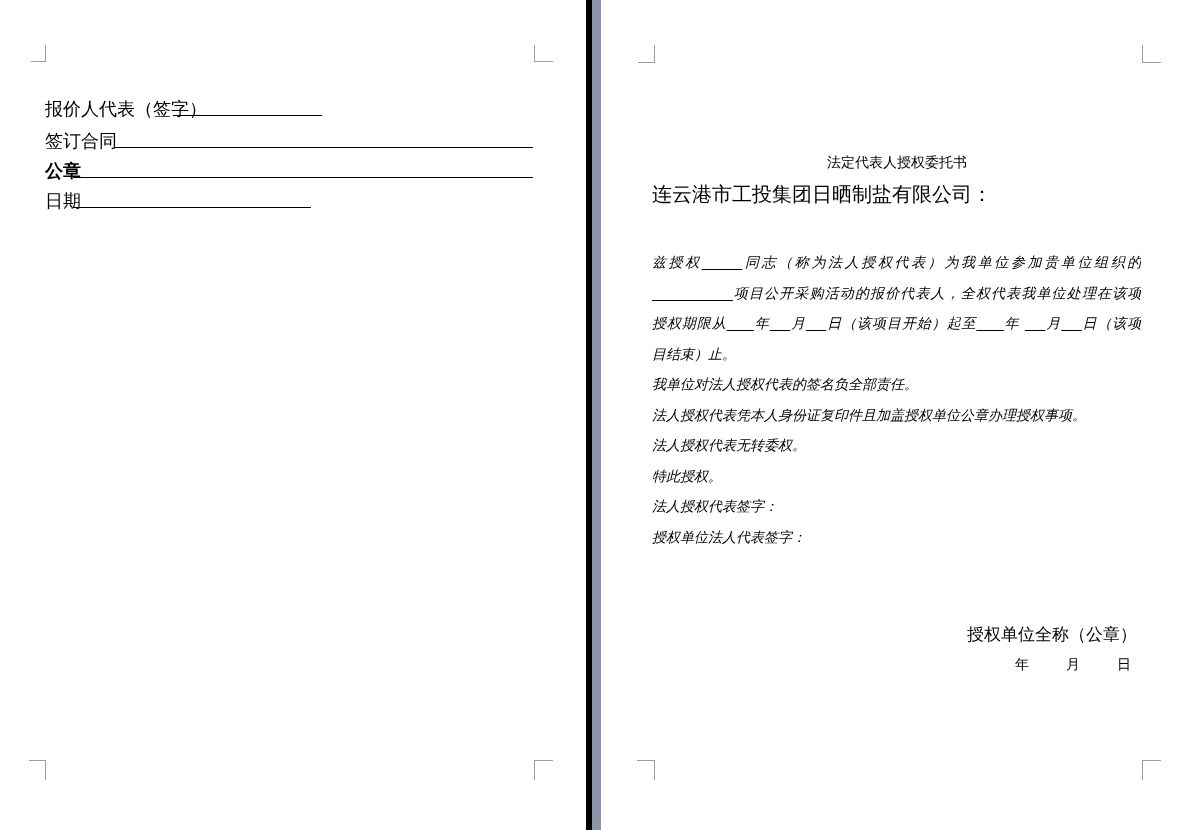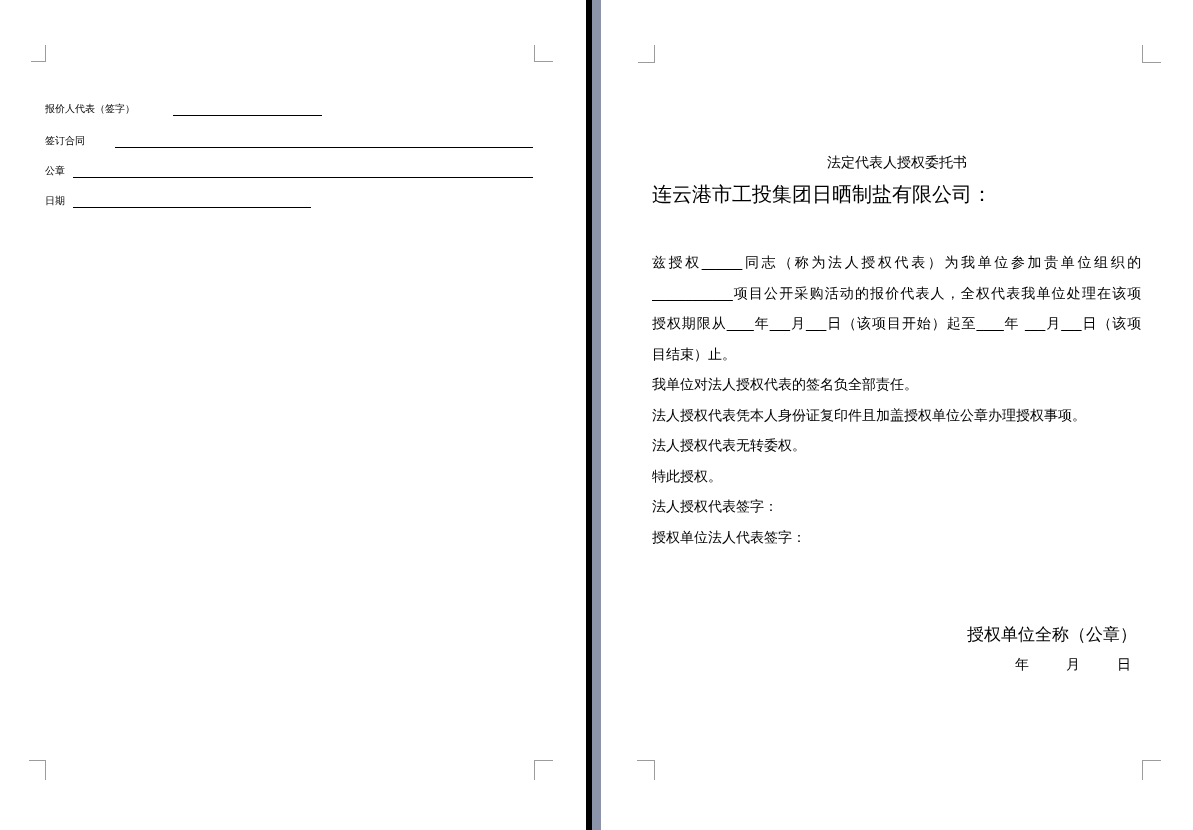--- a/index.html
+++ b/index.html
@@ -35,21 +35,21 @@
   
   .crop { position: absolute; }
   .crop.c-br-corner { border-right: 1px solid #9c9c9c; border-bottom: 1px solid #9c9c9c; } 
   .crop.c-bl-corner { border-left: 1px solid #9c9c9c;  border-bottom: 1px solid #9c9c9c; } 
   .crop.c-tr-corner { border-right: 1px solid #9c9c9c; border-top: 1px solid #9c9c9c; }    
   .crop.c-tl-corner { border-left: 1px solid #9c9c9c;  border-top: 1px solid #9c9c9c; }    
 
   
   .lbl {
     position: absolute;
-    font-size: 10px;
+    font-size: 18px;
     line-height: 17px;
     white-space: nowrap;
   }
   .uline {
     position: absolute;
     height: 1px;
     background: #000000;
   }
 
   
@@ -87,20 +87,21 @@
     position: absolute;
     top: 247px;
     left: 51px;
     width: 489px;
     font-size: 14px;
   }
   .bline {
     line-height: 30.5px;
     height: 30.5px;
     white-space: nowrap;
+    font-style: italic;
   }
   .bline.stretch {
     white-space: normal;
     text-align: justify;
     text-align-last: justify;
     letter-spacing: -0.3px;
     overflow: hidden;
   }
   .bline.tight {
     letter-spacing: -0.5px;
@@ -136,21 +137,21 @@
     <div class="crop c-bl-corner" style="left:534px; top:45px; width:18px; height:16px;"></div>
     <div class="crop c-tr-corner" style="left:29px; top:760px; width:16px; height:19px;"></div>
     <div class="crop c-tl-corner" style="left:534px; top:760px; width:18px; height:19px;"></div>
 
     <span class="lbl" style="left:45px; top:100px;">报价人代表（签字）</span>
     <div class="uline" style="left:173px; top:115px; width:149px;"></div>
 
     <span class="lbl" style="left:45px; top:132px;">签订合同</span>
     <div class="uline" style="left:115px; top:147px; width:418px;"></div>
 
-    <span class="lbl" style="left:45px; top:162px;">公章</span>
+    <span class="lbl" style="left:45px; top:162px;font-weight:bold;">公章</span>
     <div class="uline" style="left:73px; top:177px; width:460px;"></div>
 
     <span class="lbl" style="left:45px; top:192px;">日期</span>
     <div class="uline" style="left:73px; top:207px; width:238px;"></div>
   </div>
 
   <div class="stripe stripe-black"></div>
   <div class="stripe stripe-blue"></div>
 
   <div class="page page-right">

